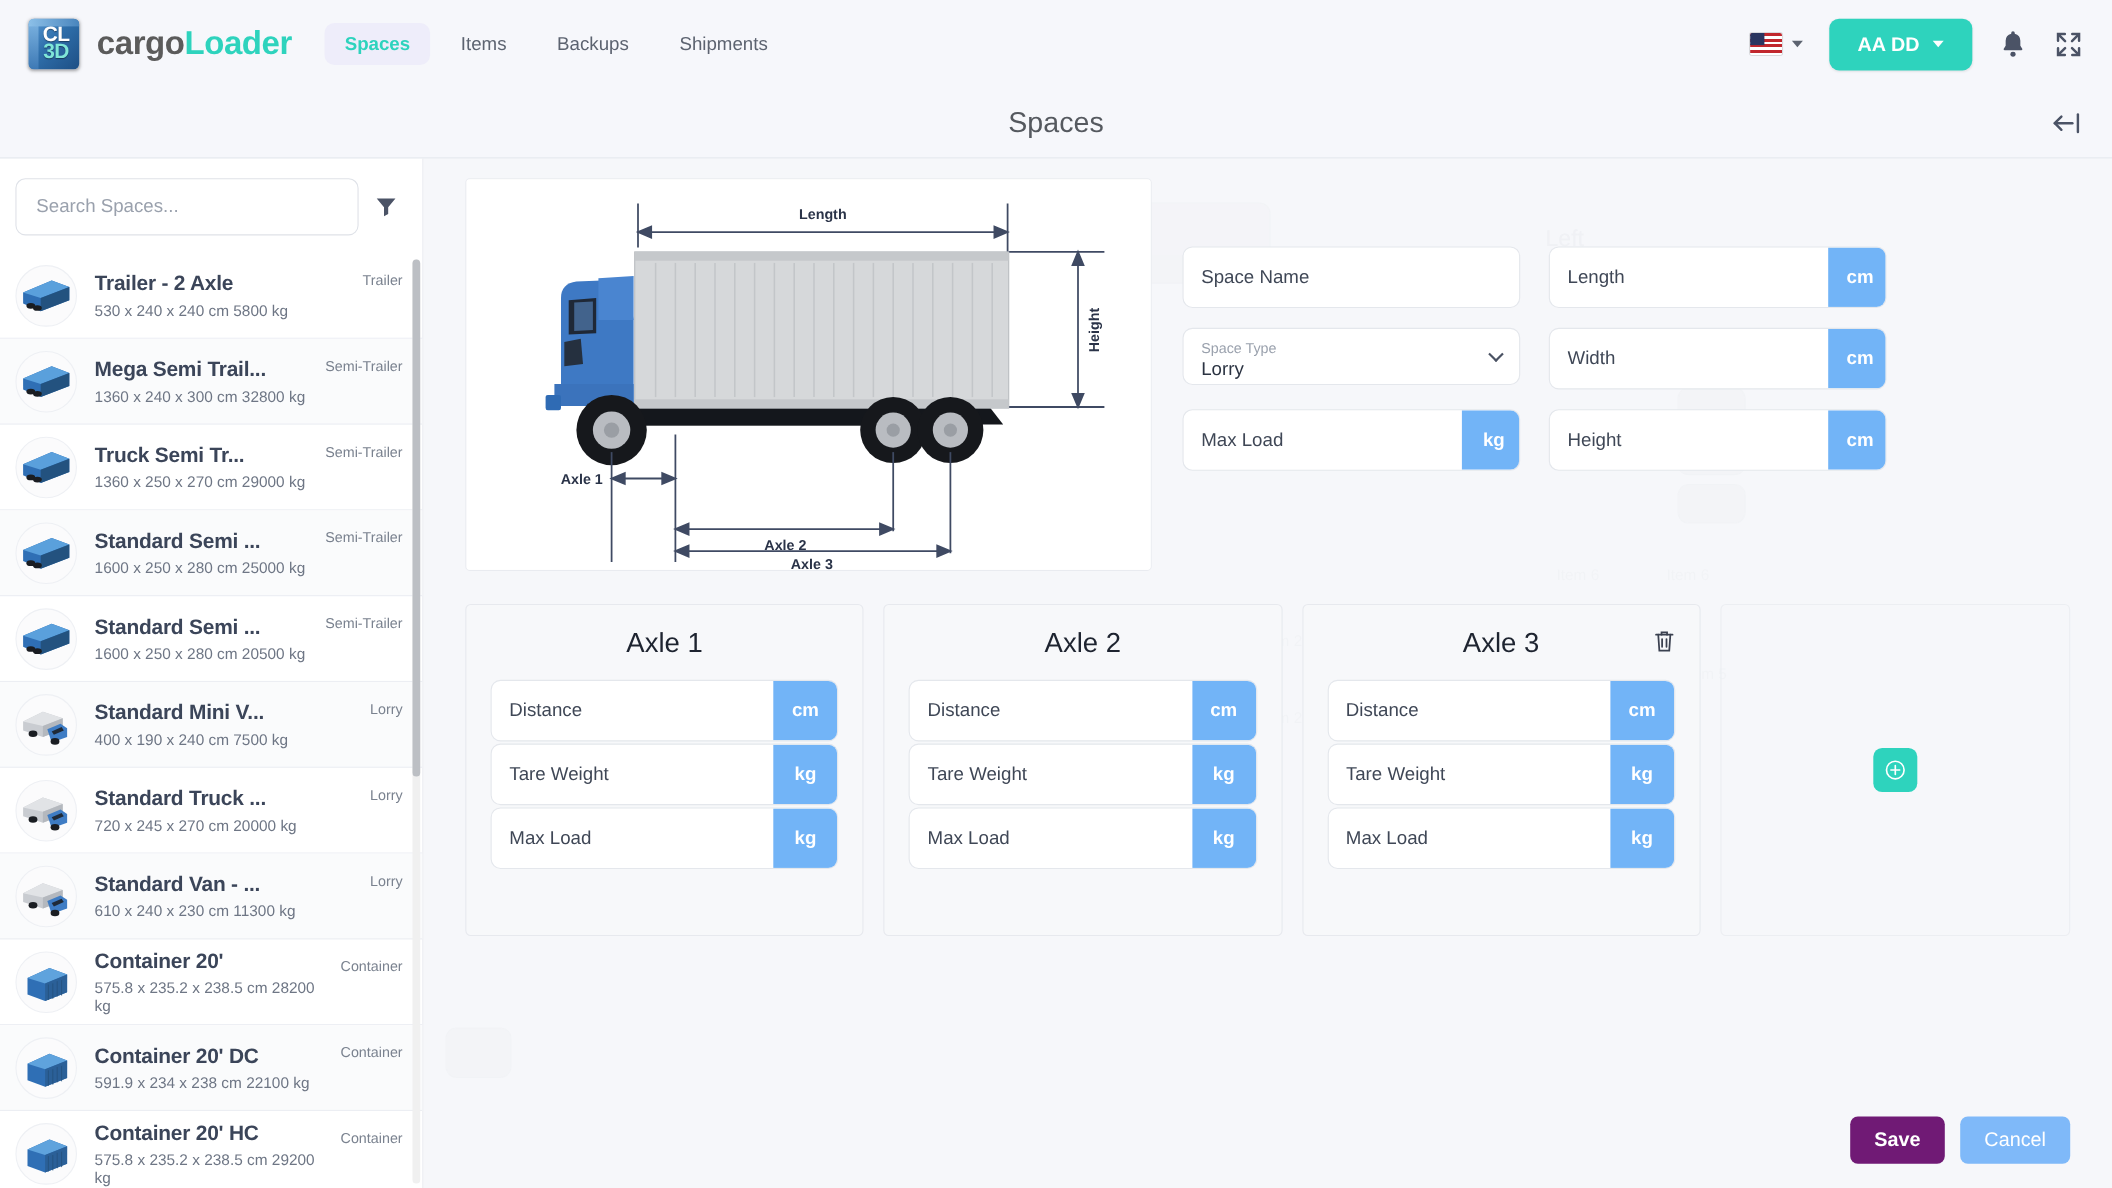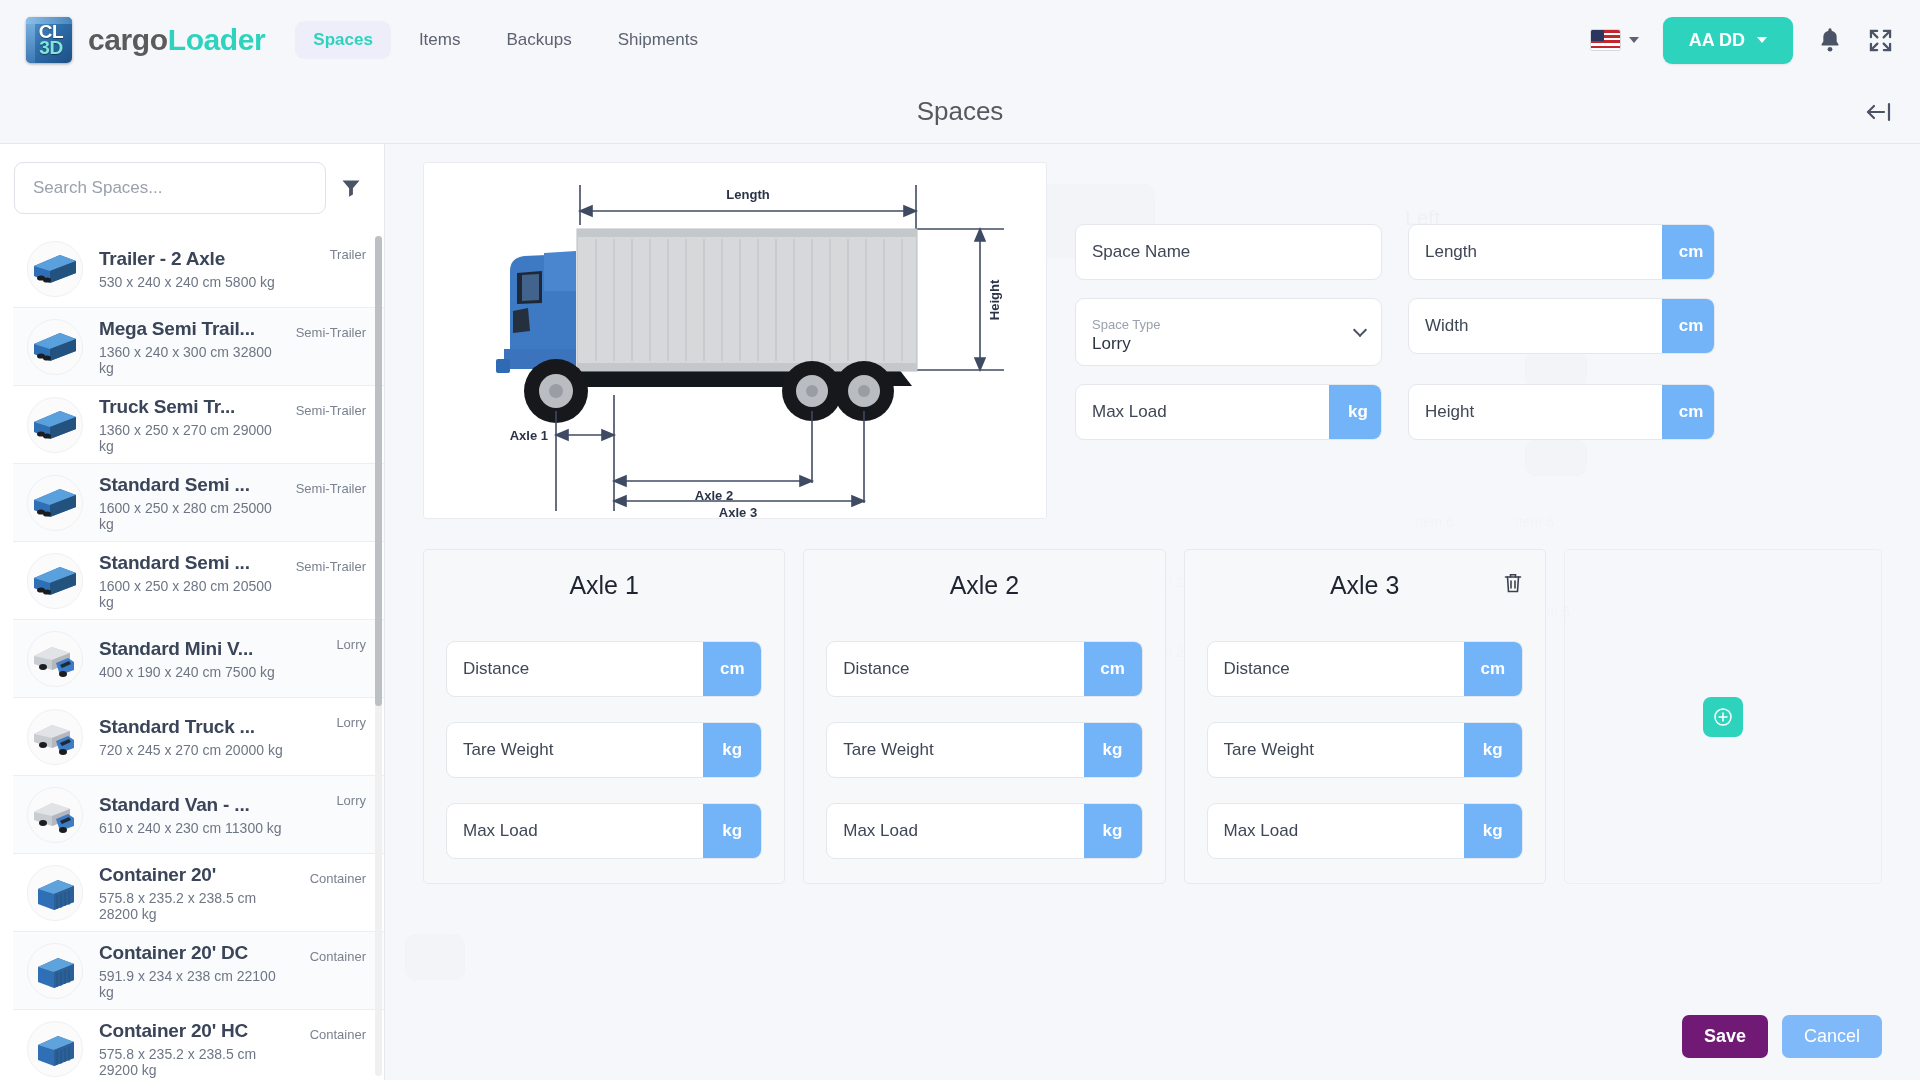--- a/index.html
+++ b/index.html
@@ -111,21 +111,21 @@
     padding: 18px 22px 16px 14px;
   }
   .search-input {
     flex: 1; height: 52px; border: 1px solid #dfe2e8; border-radius: 9px;
     padding: 0 18px; font-size: 17px; color: #3d4352;
     font-family: inherit; outline: none; background: #fff;
   }
   .search-input::placeholder { color: #9aa1ad; }
   .filter-icon { cursor: pointer; display: flex; }
 
-  .space-list { flex: 1; overflow: hidden; position: relative; padding-left: 13px; }
+  .space-list { flex: 1; overflow: hidden; position: relative; }
   .space-item {
     display: flex; align-items: center; gap: 16px;
     padding: 13px 18px 13px 14px;
     border-bottom: 1px solid #eceef3; position: relative;
     cursor: pointer; height: 78px;
   }
   .space-item:nth-child(even) { background: #fafbfc; }
   .thumb {
     width: 56px; height: 56px; flex: none; border-radius: 50%;
     background: #fbfbfc; border: 1px solid #eef0f4;
@@ -199,21 +199,21 @@
     flex: 1; border: none; outline: none; padding: 0 16px;
     font-size: 17px; color: #3a4251; font-family: inherit; background: transparent;
   }
   .field input::placeholder { color: #3f4756; }
   .unit {
     width: 58px; flex: none; background: #72b4f7; color: #fff;
     display: flex; align-items: center; justify-content: center;
     font-size: 17px; font-weight: 600; cursor: pointer;
   }
   .select-field {
-    height: 68px; background: #fff; border: 1px solid #e4e7ec;
+    height: 52px; background: #fff; border: 1px solid #e4e7ec;
     border-radius: 9px; padding: 8px 16px 0 16px; position: relative;
     cursor: pointer; display: flex; flex-direction: column; justify-content: center;
   }
   .select-label { font-size: 13px; color: #9aa1ad; line-height: 1.1; }
   .select-value { font-size: 17px; color: #2b3342; margin-top: 2px; }
   .chev {
     position: absolute; right: 16px; top: 50%;
     width: 10px; height: 10px; border-right: 2px solid #4a5263;
     border-bottom: 2px solid #4a5263; transform: translateY(-70%) rotate(45deg);
   }
@@ -225,21 +225,21 @@
     border-radius: 5px; padding: 18px 22px 24px;
     display: flex; flex-direction: column;
     min-height: 302px;
   }
   .axle-head {
     display: flex; align-items: center; justify-content: center;
     position: relative; margin-bottom: 14px; height: 34px;
   }
   .axle-title { font-size: 25px; color: #1e2430; font-weight: 400; }
   .trash-btn { position: absolute; right: 0; top: 4px; cursor: pointer; display: flex; }
-  .axle-field { margin-top: 25px; }
+  .axle-field { margin-top: 2px; }
   .axle-field:first-of-type { margin-top: 0; }
   .add-card {
     flex: 1; background: transparent; border: 1px solid #eceef2;
     border-radius: 5px; display: flex; align-items: center; justify-content: center;
     min-height: 302px;
   }
   .add-btn {
     width: 40px; height: 40px; border-radius: 8px; background: #2ed3bd;
     border: none; cursor: pointer; display: flex;
     align-items: center; justify-content: center;

